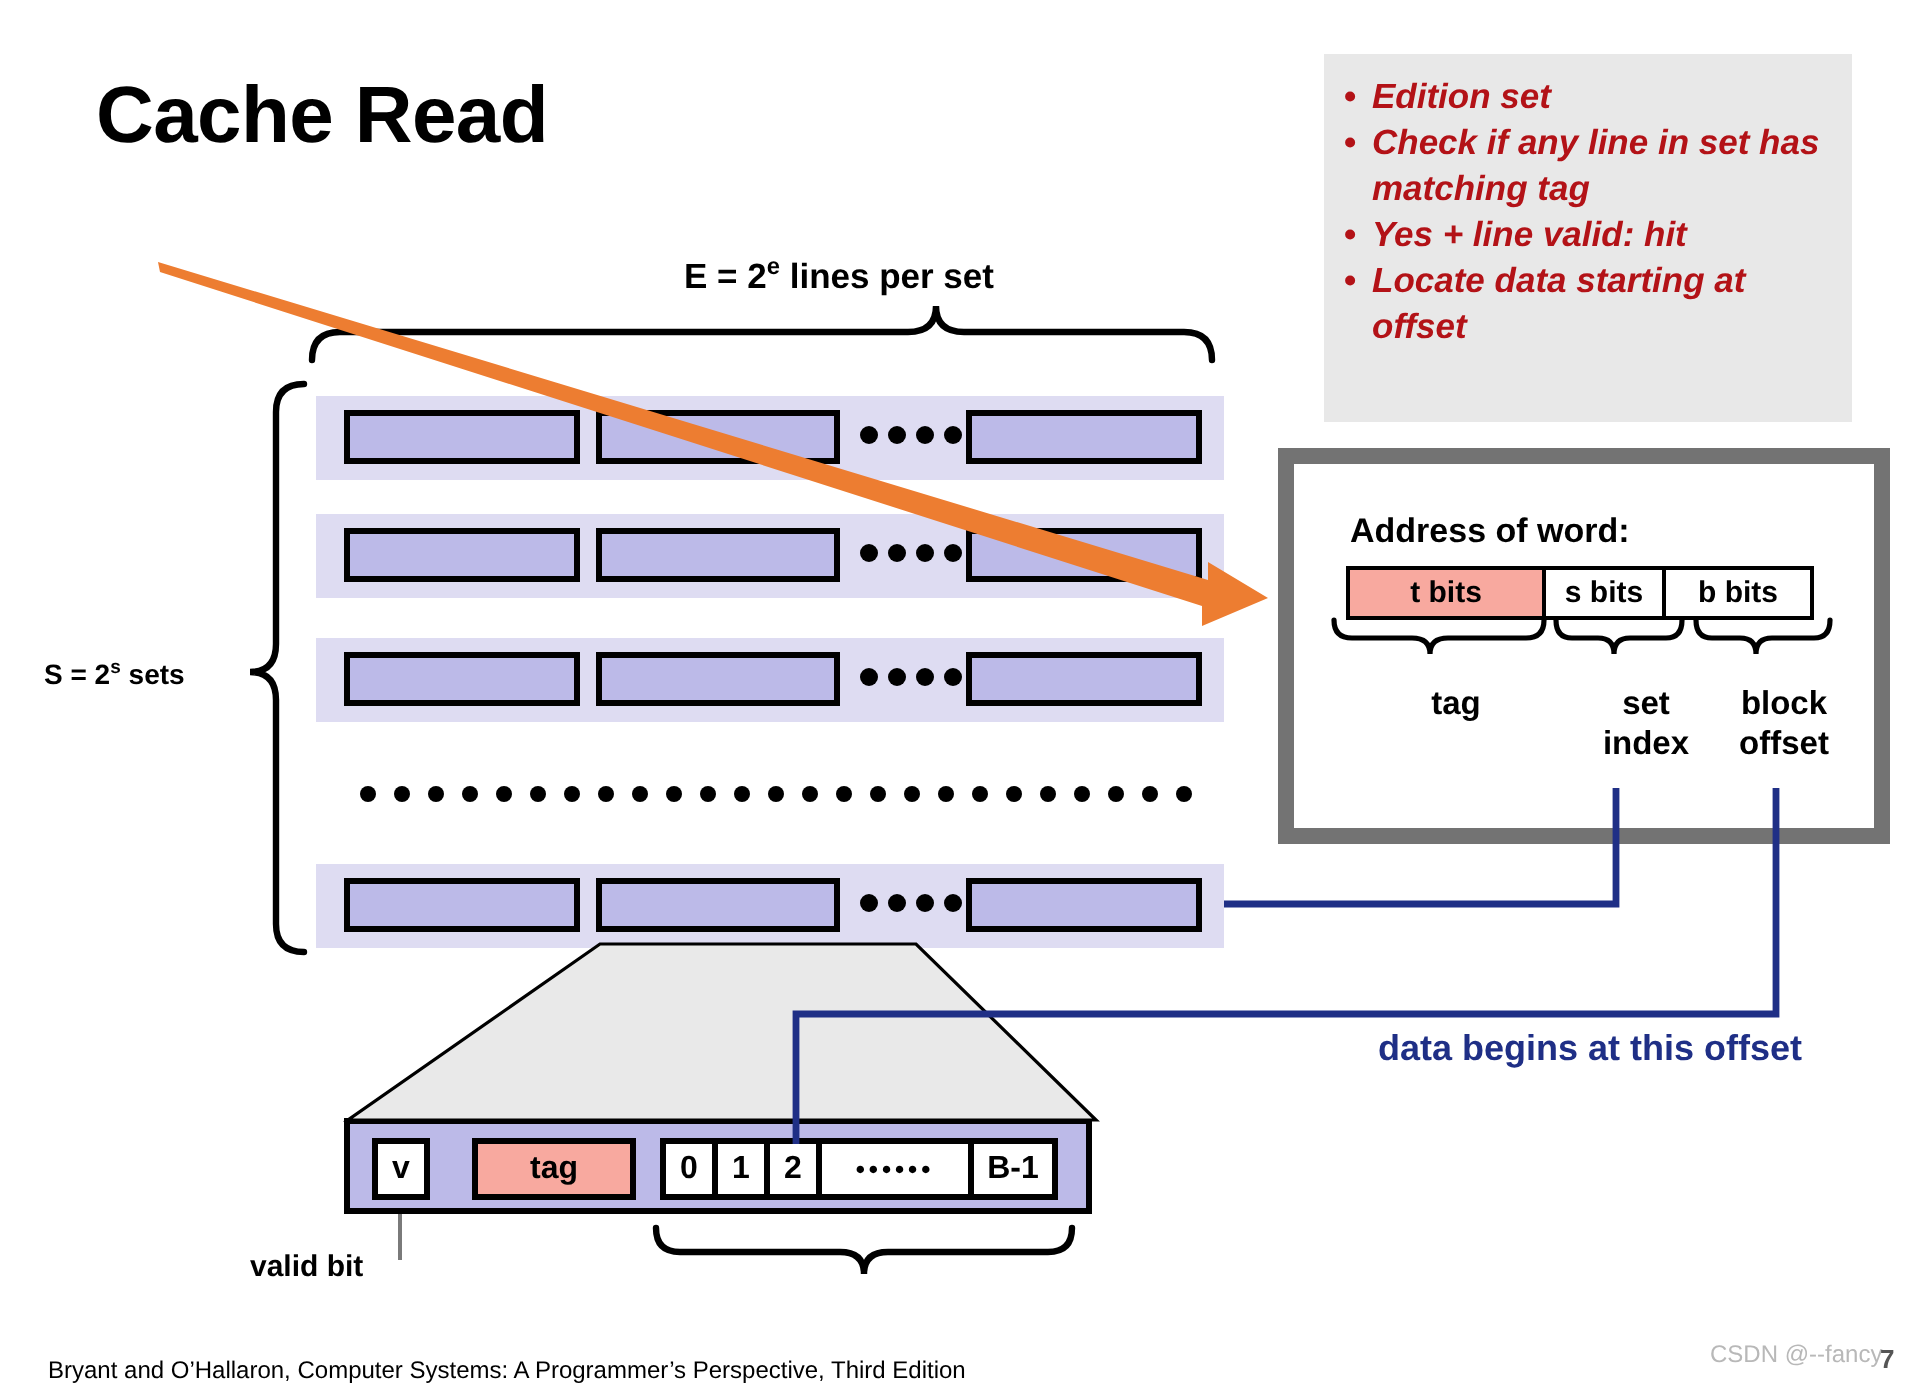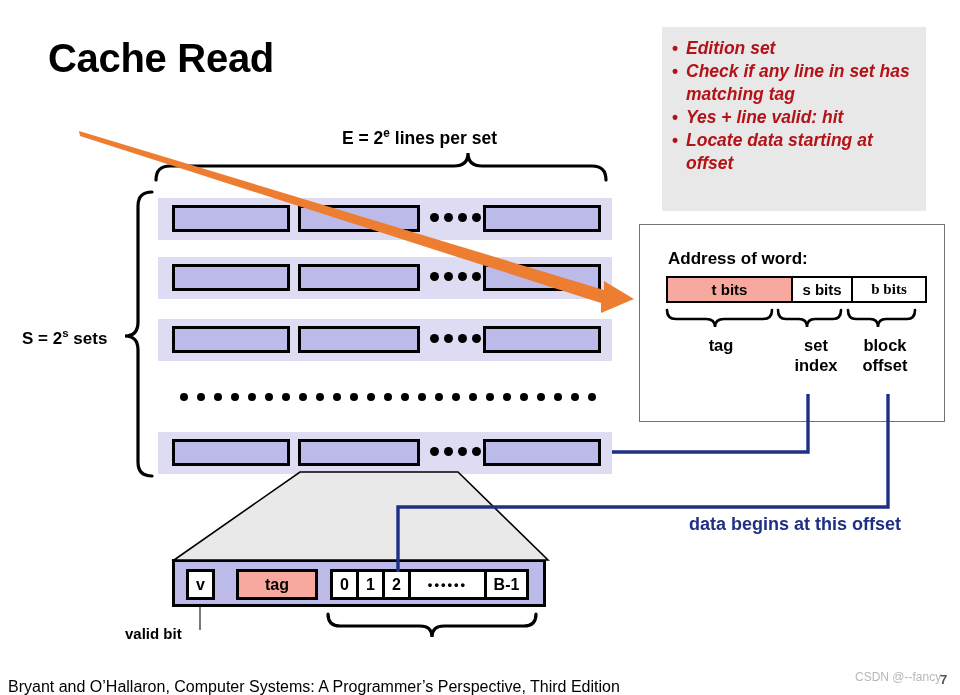--- a/index.html
+++ b/index.html
@@ -74,21 +74,21 @@
     white-space: nowrap;
   }
   #lbl-E {
     left: 342px;
     top: 128px;
     font-size: 17.5px;
   }
   #lbl-S {
     left: 22px;
     top: 329px;
-    font-size: 17px;
+    font-size: 14px;
   }
   #lbl-valid {
     left: 125px;
     top: 625px;
     font-size: 15px;
   }
   #lbl-B {
     left: 388px;
     top: 652px;
     font-size: 17.5px;
@@ -236,21 +236,21 @@
     background: #7a7a7a;
   }
 
   
   #addr-box {
     position: absolute;
     left: 639px;
     top: 224px;
     width: 306px;
     height: 198px;
-    border: 1px solid #737373;
+    border: 8px solid #737373;
     box-sizing: border-box;
     background: #ffffff;
   }
   #addr-title {
     position: absolute;
     left: 28px;
     top: 24px;
     font-size: 17px;
     font-weight: bold;
     color: #000000;
@@ -267,22 +267,22 @@
     border: 2px solid #000000;
     border-right-width: 0;
     box-sizing: border-box;
     background: #ffffff;
     font-size: 15px;
     font-weight: bold;
     display: flex;
     align-items: center;
     justify-content: center;
   }
-  .addr-seg:last-child { border-right-width: 2px; font-family: Liberation Serif, serif; }
-  .addr-seg.tagseg { width: 125px; background: #f8a99f; }
+  .addr-seg:last-child { border-right-width: 2px; }
+  .addr-seg.tagseg { width: 98px; background: #f8a99f; }
   .addr-seg.setseg { width: 60px; }
   .addr-seg.blkseg { width: 76px; }
 
   .addr-caption {
     position: absolute;
     font-size: 16.5px;
     font-weight: bold;
     color: #000000;
     text-align: center;
     line-height: 20px;
@@ -297,23 +297,23 @@
     left: 0;
     top: 0;
     width: 960px;
     height: 695px;
     pointer-events: none;
   }
 
   
   #footer {
     position: absolute;
-    left: 8px;
+    left: 24px;
     top: 678px;
-    font-size: 16px;
+    font-size: 12px;
     color: #000000;
     font-weight: normal;
     text-align: right;
   }
   #watermark {
     position: absolute;
     left: 855px;
     top: 670px;
     font-size: 12px;
     color: #b8b8b8;

